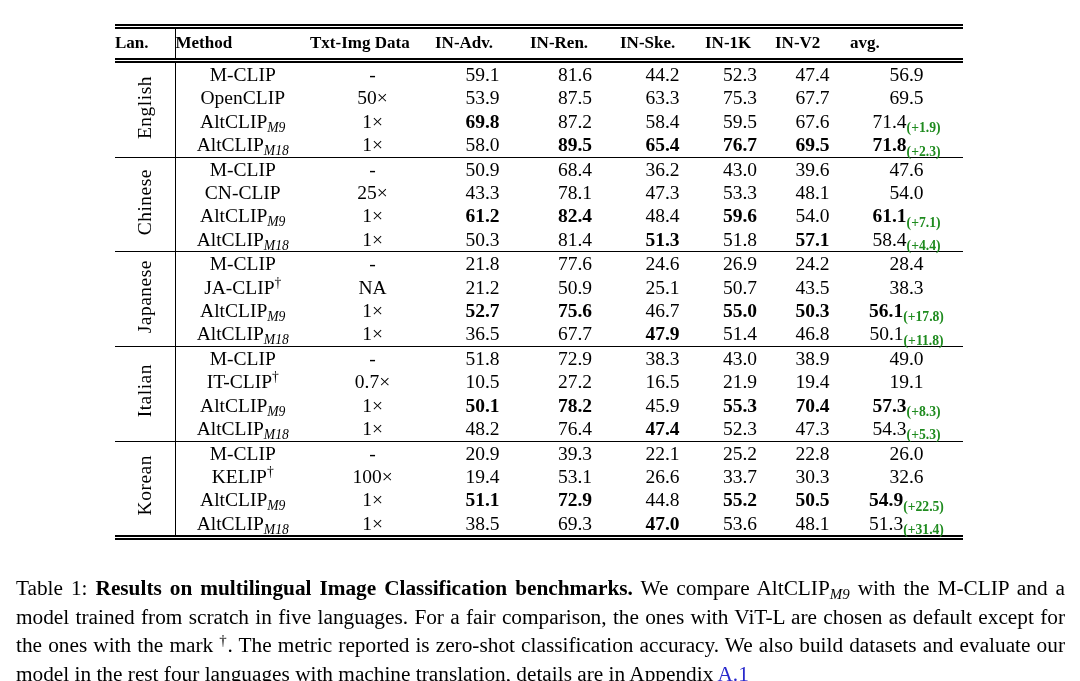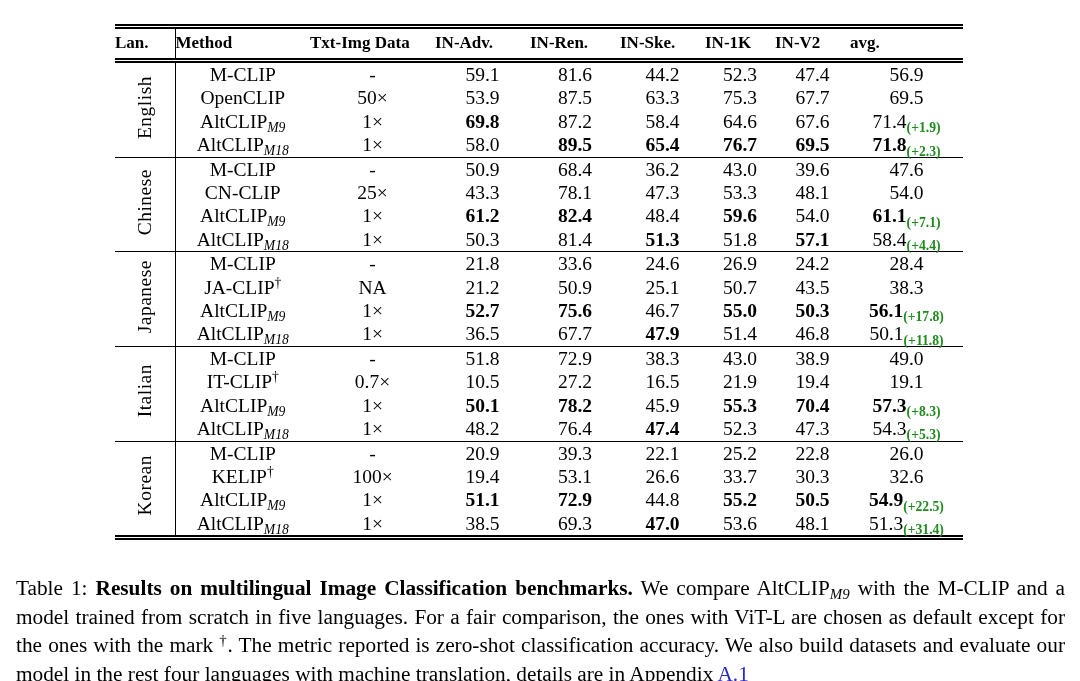--- a/index.html
+++ b/index.html
@@ -154,21 +154,21 @@
           <td class="col6">75.3</td>
           <td class="col7">67.7</td>
           <td class="col8"><span>69.5</span></td>
         </tr>
         <tr>
           <td class="col1">AltCLIP<span class="msub">M9</span></td>
           <td class="col2">1×</td>
           <td class="col3 bold">69.8</td>
           <td class="col4">87.2</td>
           <td class="col5">58.4</td>
-          <td class="col6">64.6</td>
+          <td class="col6">59.5</td>
           <td class="col7">67.6</td>
           <td class="col8"><span>71.4</span><span class="gain">(+1.9)</span></td>
         </tr>
         <tr>
           <td class="col1">AltCLIP<span class="msub">M18</span></td>
           <td class="col2">1×</td>
           <td class="col3">58.0</td>
           <td class="col4 bold">89.5</td>
           <td class="col5 bold">65.4</td>
           <td class="col6 bold">76.7</td>
@@ -218,21 +218,21 @@
           <td class="col7 bold">57.1</td>
           <td class="col8"><span>58.4</span><span class="gain">(+4.4)</span></td>
         </tr>
       </tbody>
       <tbody class="group">
         <tr>
           <td rowspan="4" class="lang-cell col0"><span class="vert">Japanese</span></td>
           <td class="col1">M-CLIP</td>
           <td class="col2">-</td>
           <td class="col3">21.8</td>
-          <td class="col4">33.6</td>
+          <td class="col4">77.6</td>
           <td class="col5">24.6</td>
           <td class="col6">26.9</td>
           <td class="col7">24.2</td>
           <td class="col8"><span>28.4</span></td>
         </tr>
         <tr>
           <td class="col1">JA-CLIP<span class="dag">†</span></td>
           <td class="col2">NA</td>
           <td class="col3">21.2</td>
           <td class="col4">50.9</td>

